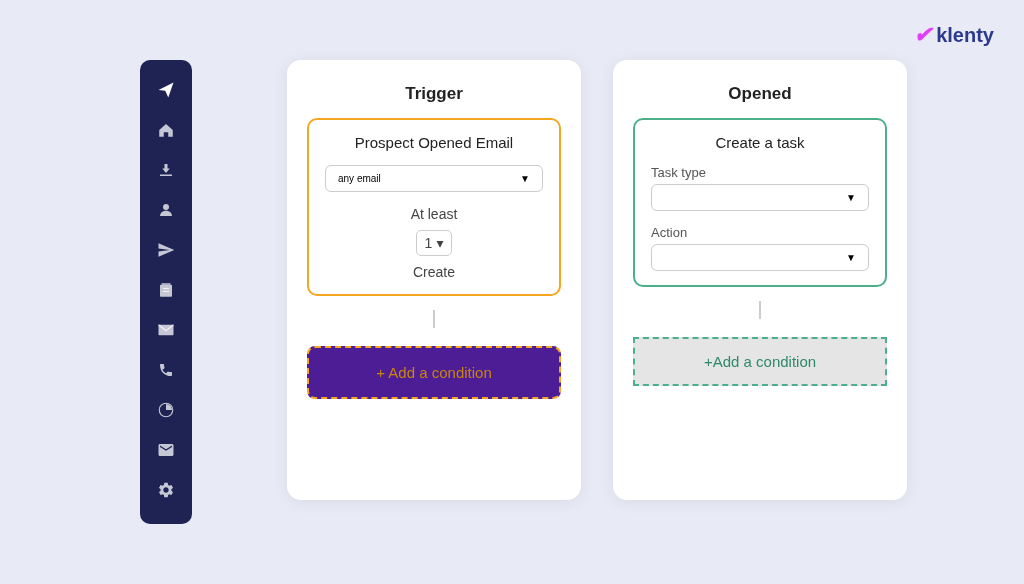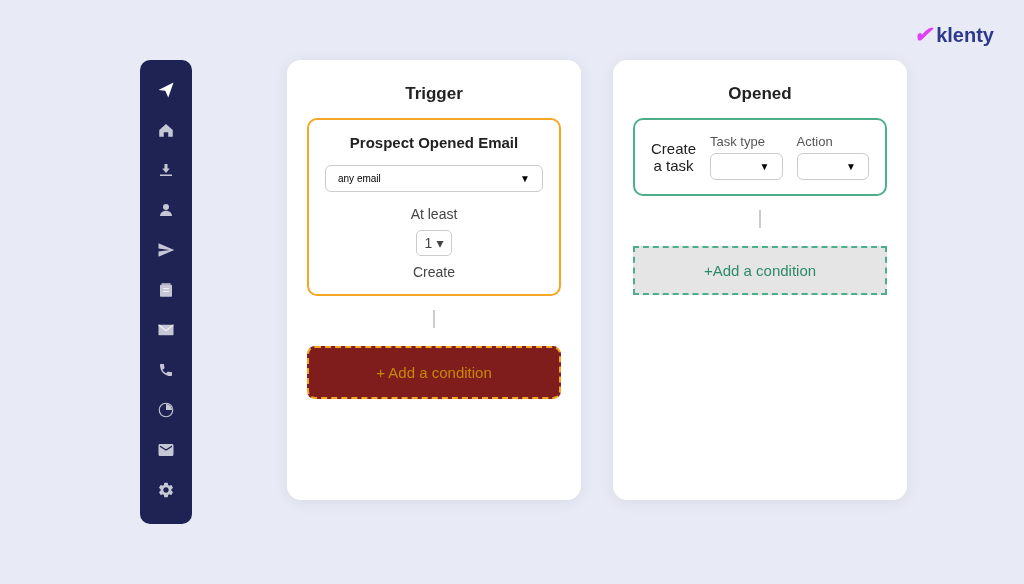--- a/index.html
+++ b/index.html
@@ -85,21 +85,21 @@
       border-radius: 10px;
       padding: 14px 16px;
       display: flex;
       flex-direction: column;
       align-items: center;
       gap: 14px;
     }
 
     .trigger-label {
       font-size: 15px;
-      font-weight: 700;
+      font-weight: 400;
       color: #222;
       text-align: center;
     }
 
     .select-row {
       width: 100%;
       display: flex;
       align-items: center;
       justify-content: space-between;
       border: 1px solid #ccc;
@@ -136,21 +136,21 @@
       display: flex;
       align-items: center;
       gap: 4px;
     }
 
     
     .add-condition-btn {
       width: 100%;
       border: 2px dashed #f5a623;
       border-radius: 8px;
-      background: #7f1d1d;
+      background: #4c1d95;
       padding: 16px;
       text-align: center;
       font-size: 15px;
       font-weight: 500;
       color: #c8860a;
       cursor: pointer;
       margin-top: 4px;
     }
 
     .add-condition-btn-green {
@@ -167,21 +167,21 @@
       margin-top: 4px;
     }
 
     
     .action-inner-box {
       width: 100%;
       border: 2px solid #4caf8a;
       border-radius: 10px;
       padding: 14px 16px;
       display: flex;
-      flex-direction: row;
+      flex-direction: column;
       align-items: center;
       gap: 14px;
     }
 
     .action-label {
       font-size: 15px;
       font-weight: 500;
       color: #222;
       text-align: center;
     }

